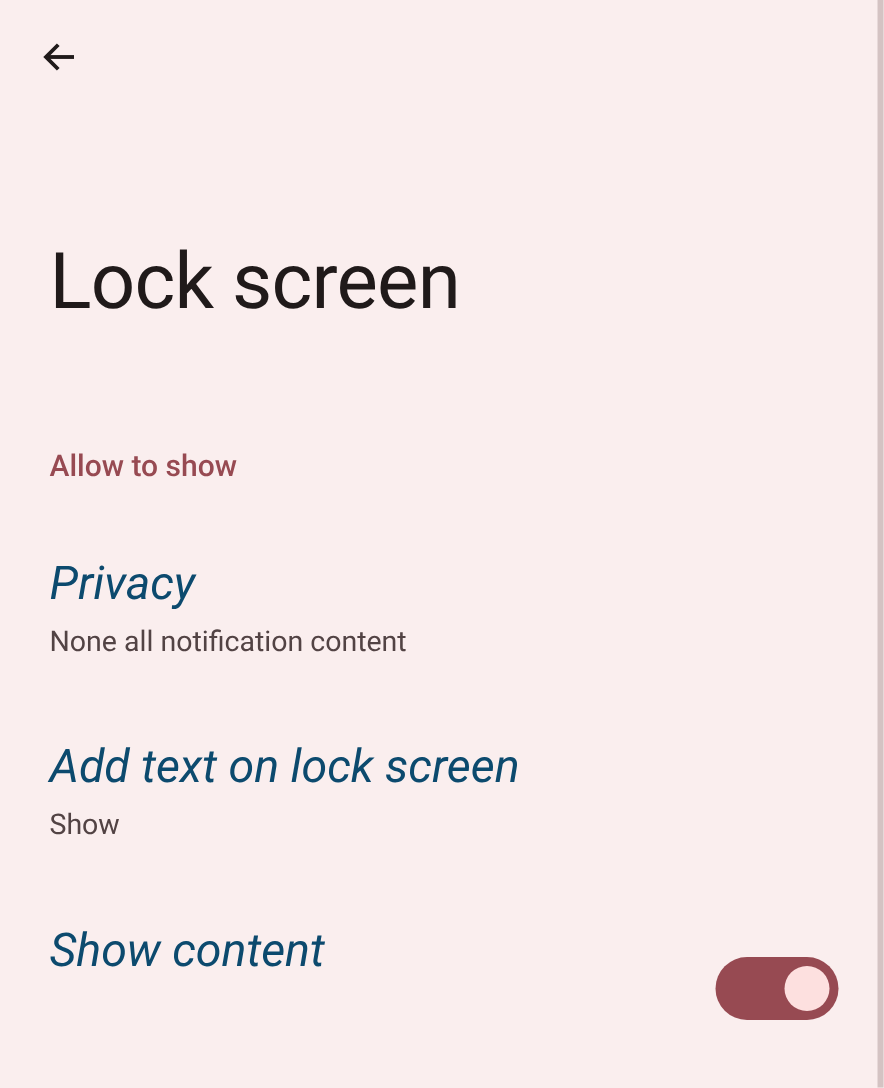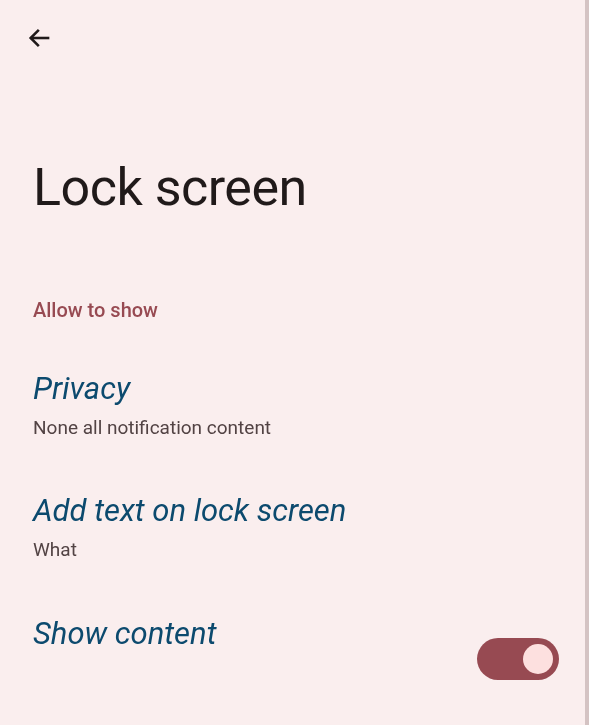--- a/index.html
+++ b/index.html
@@ -129,21 +129,21 @@
 <div class="setting-row setting-row-1">
   <div class="setting-text">
     <div class="setting-title">Privacy</div>
     <div class="setting-subtitle">None all notification content</div>
   </div>
 </div>
 
 <div class="setting-row setting-row-2">
   <div class="setting-text">
     <div class="setting-title">Add text on lock screen</div>
-    <div class="setting-subtitle">What</div>
+    <div class="setting-subtitle">Show</div>
   </div>
 </div>
 
 <div class="setting-row setting-row-3">
   <div class="setting-text">
     <div class="setting-title">Show content</div>
   </div>
 </div>
 
 <div class="toggle">

